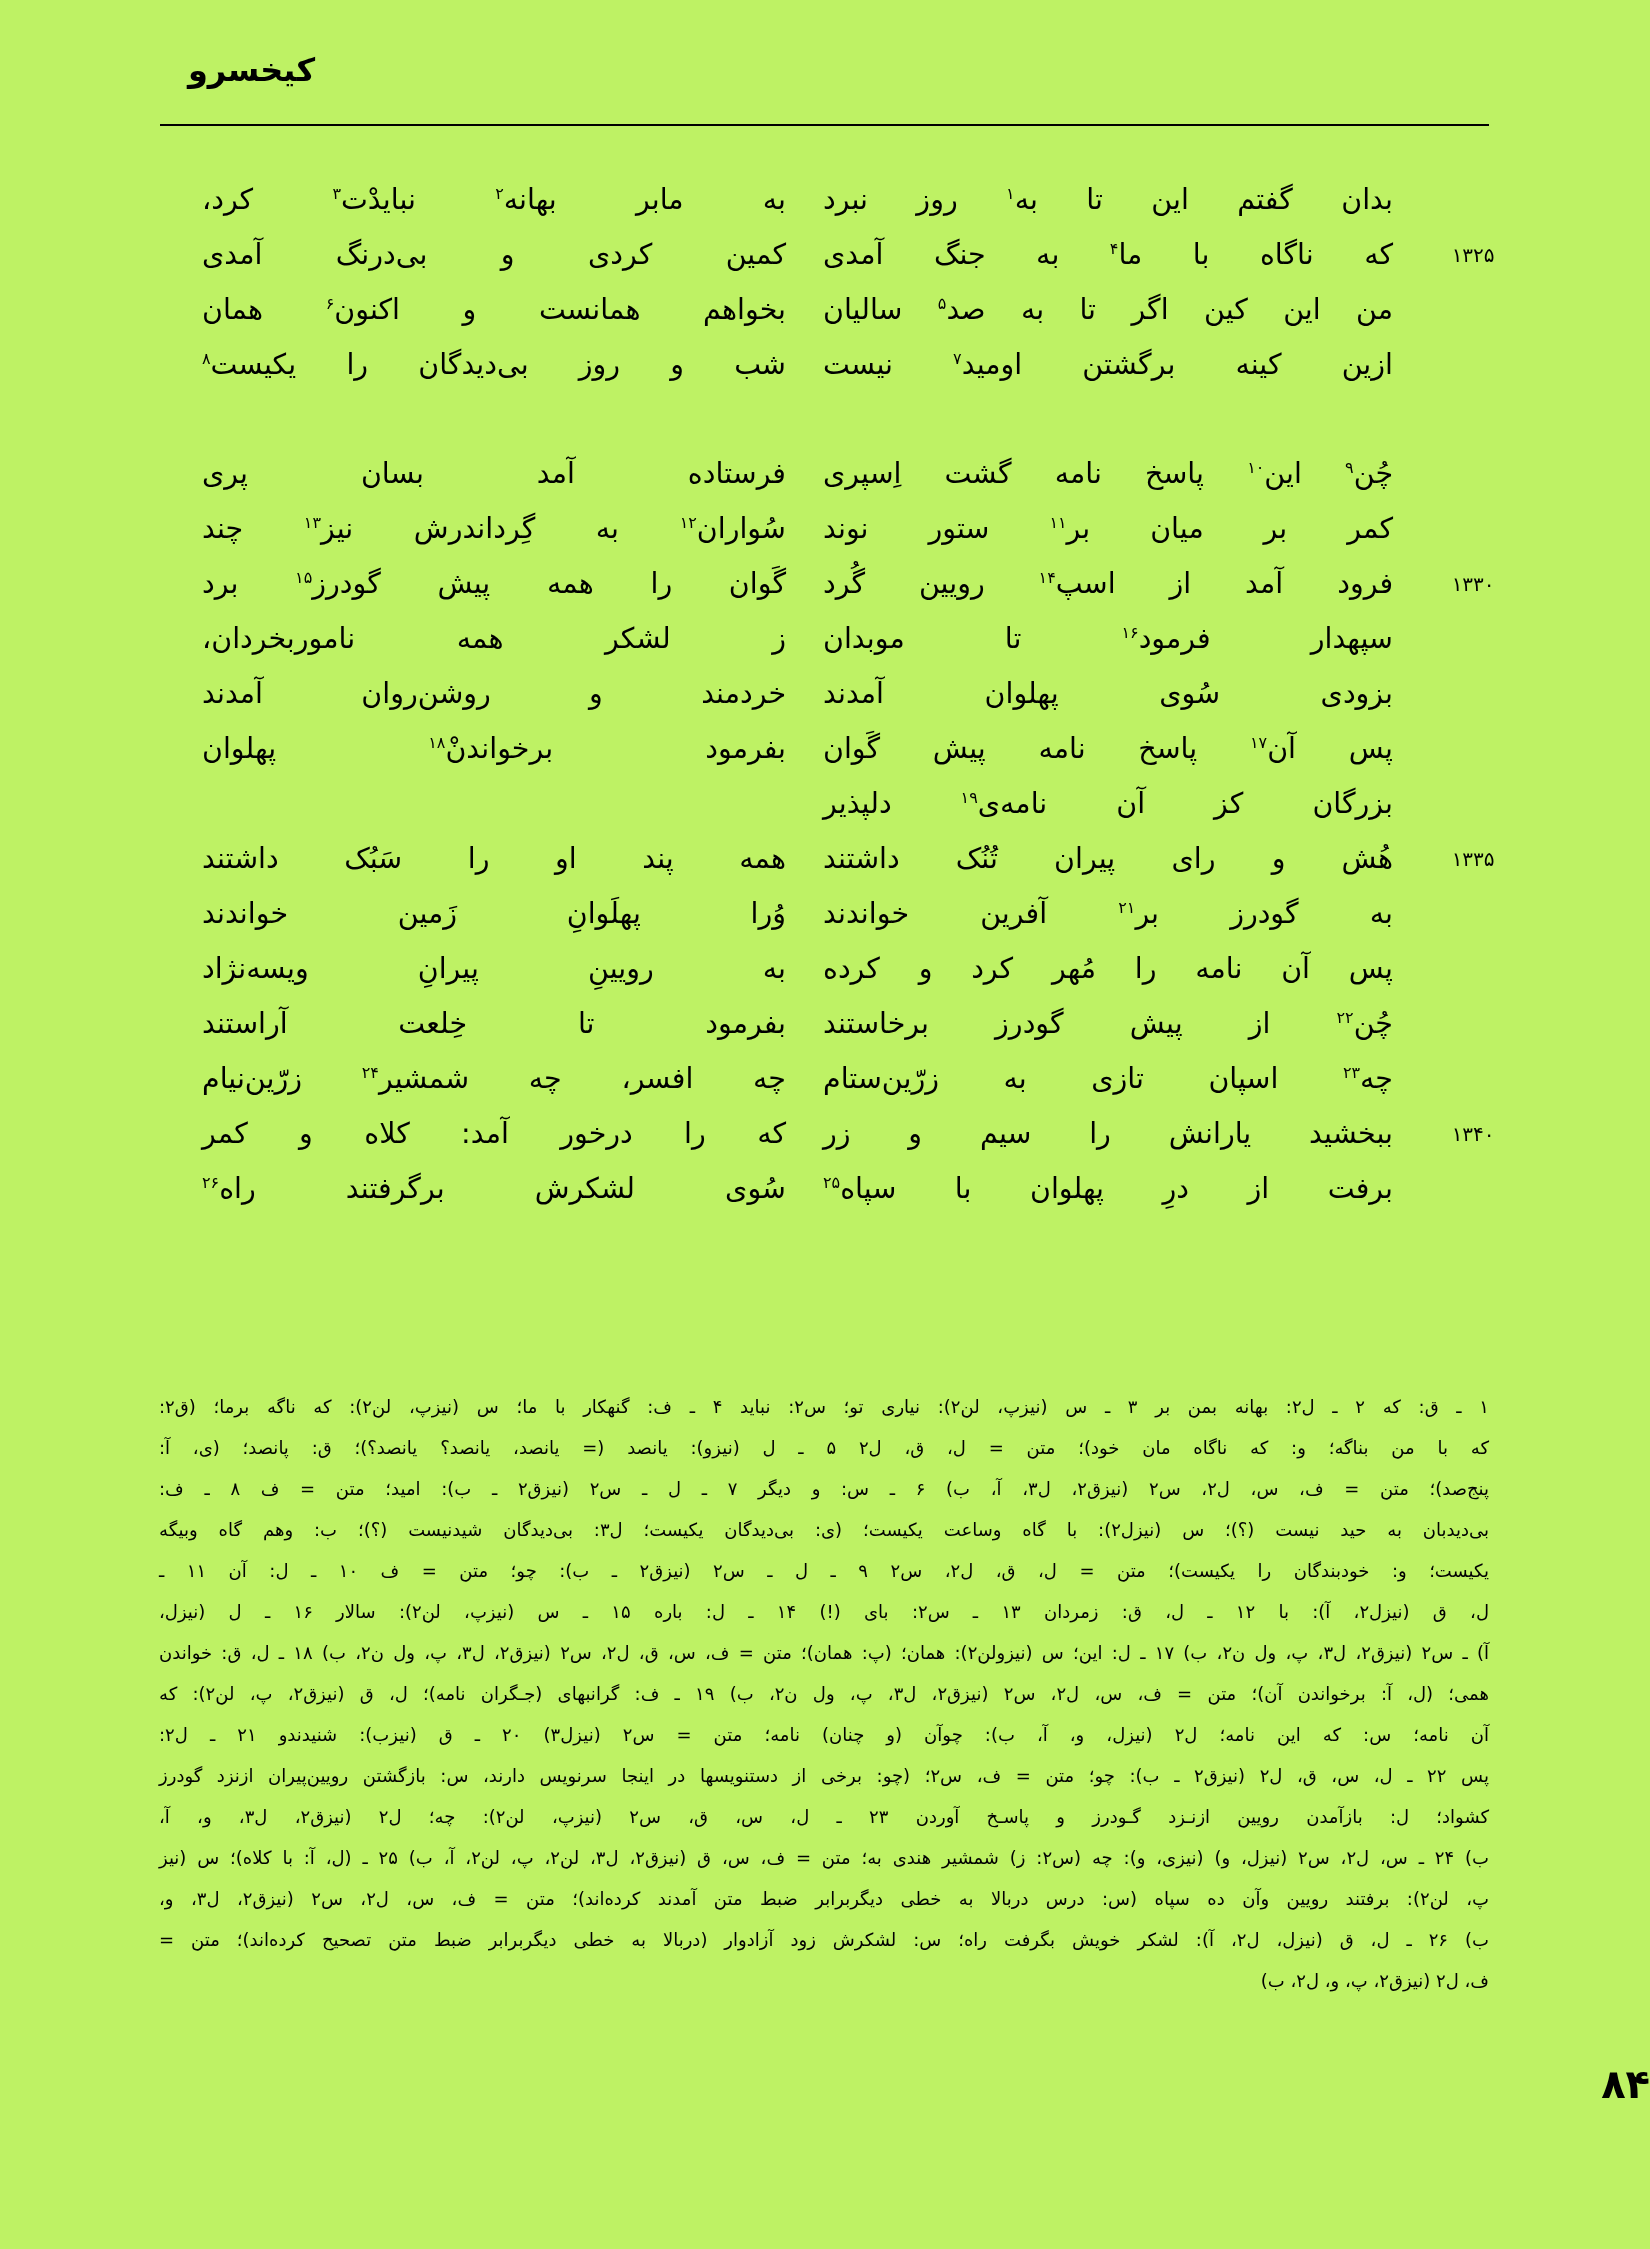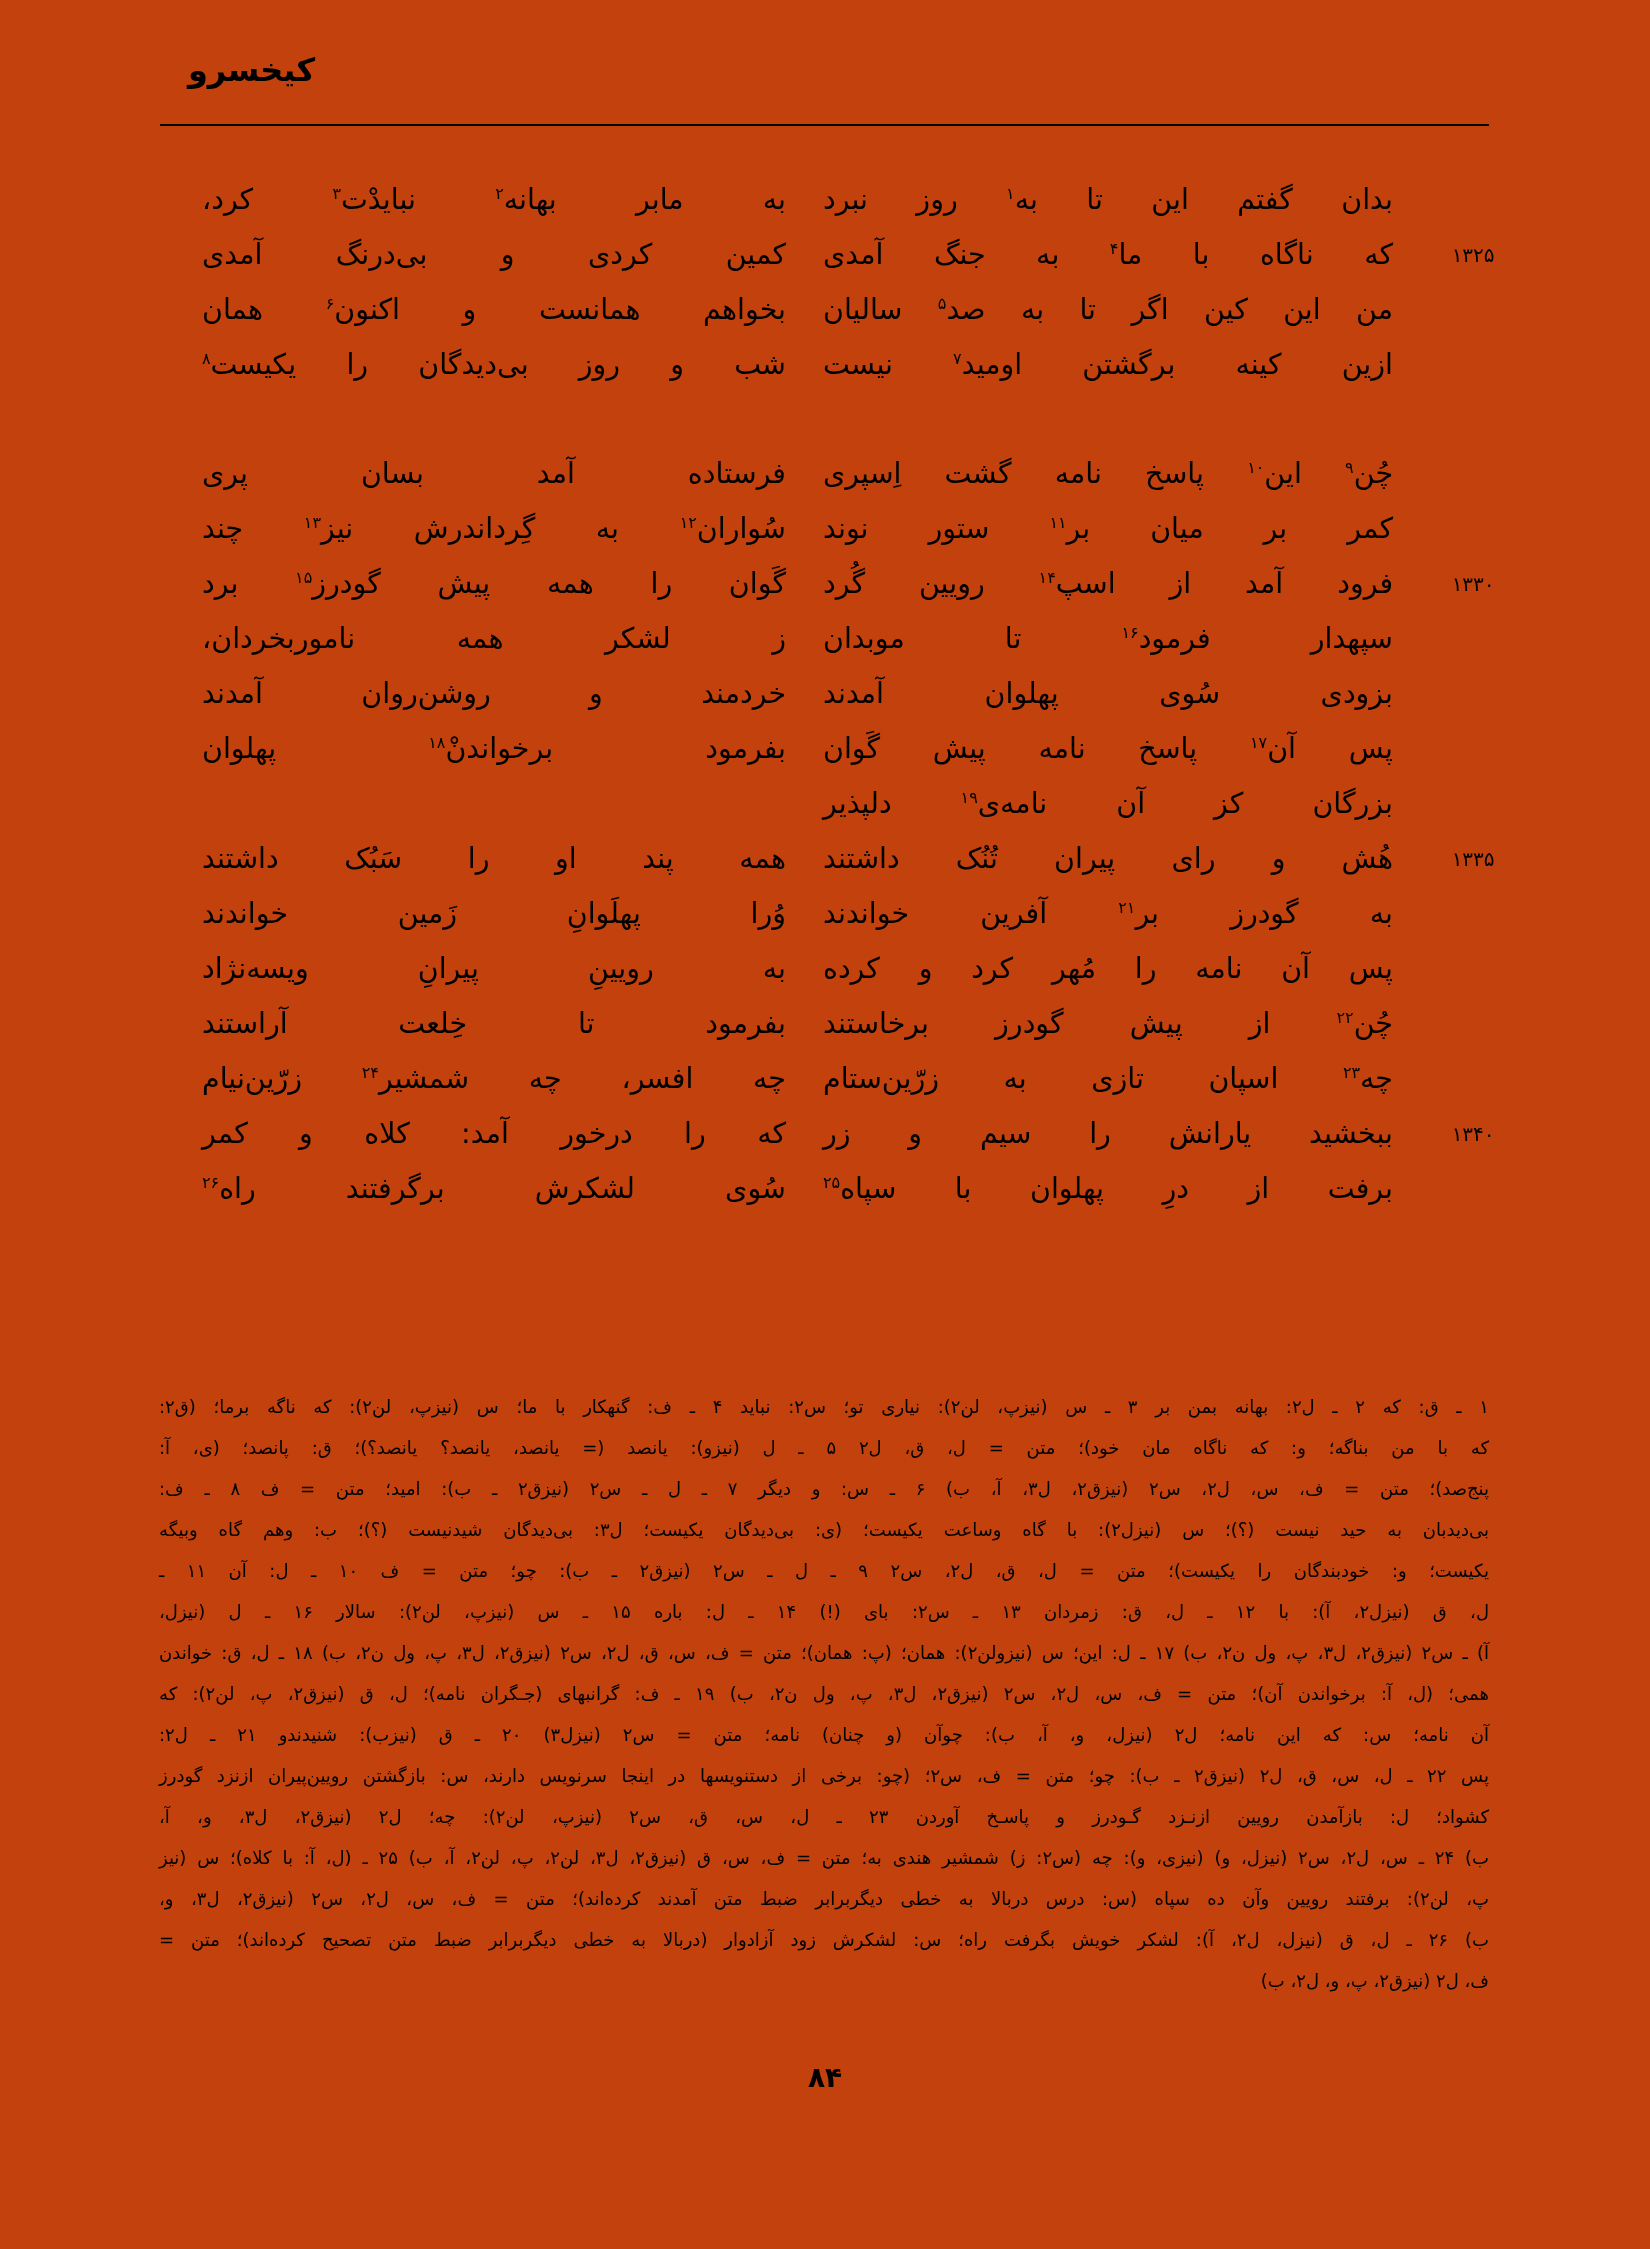--- a/index.html
+++ b/index.html
@@ -12,21 +12,21 @@
     height: 2250px;
     font-family: "DejaVu Sans", "Liberation Sans", sans-serif;
     color: #000000;
     position: relative;
     overflow: hidden;
   }
 
   .page {
     position: absolute;
     inset: 0;
-    background: #c2410c;
+    background: #bef264;
   }
 
   
   .runhead {
     position: absolute;
     top: 54px;
     right: 161px;
     left: 161px;
     height: 49px;
     text-align: left;
@@ -143,22 +143,21 @@
   .app-line.last {
     text-align-last: right;
   }
 
   
   .folio {
     position: absolute;
     top: 2061px;
     left: 0;
     right: 0;
-    text-align: center;
-    font-size: 28px;
+    font-size: 40px;
     font-weight: 700;
     letter-spacing: 1.4px;
     direction: rtl;
   }
 </style>
 </head>
 <body>
 
 <div class="page">
 

